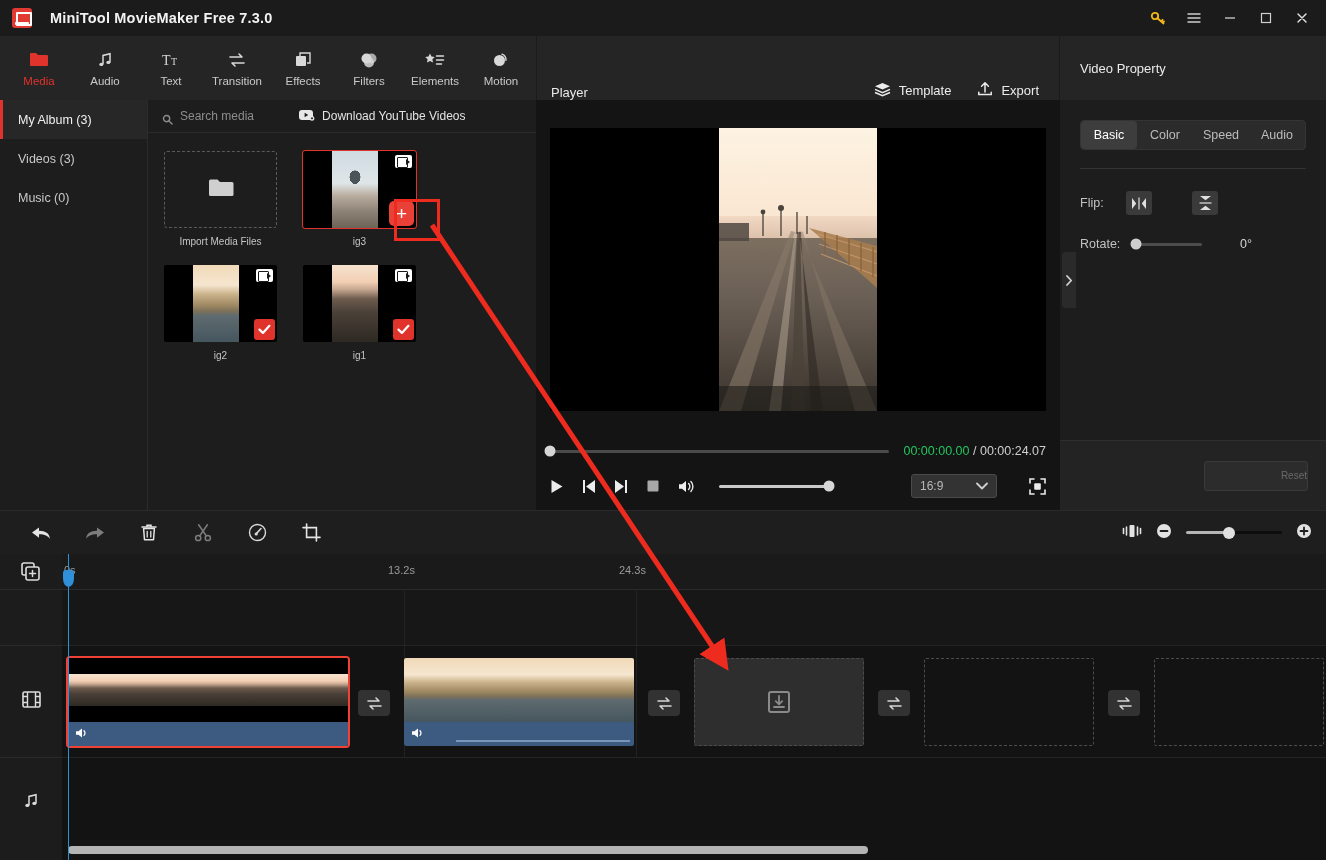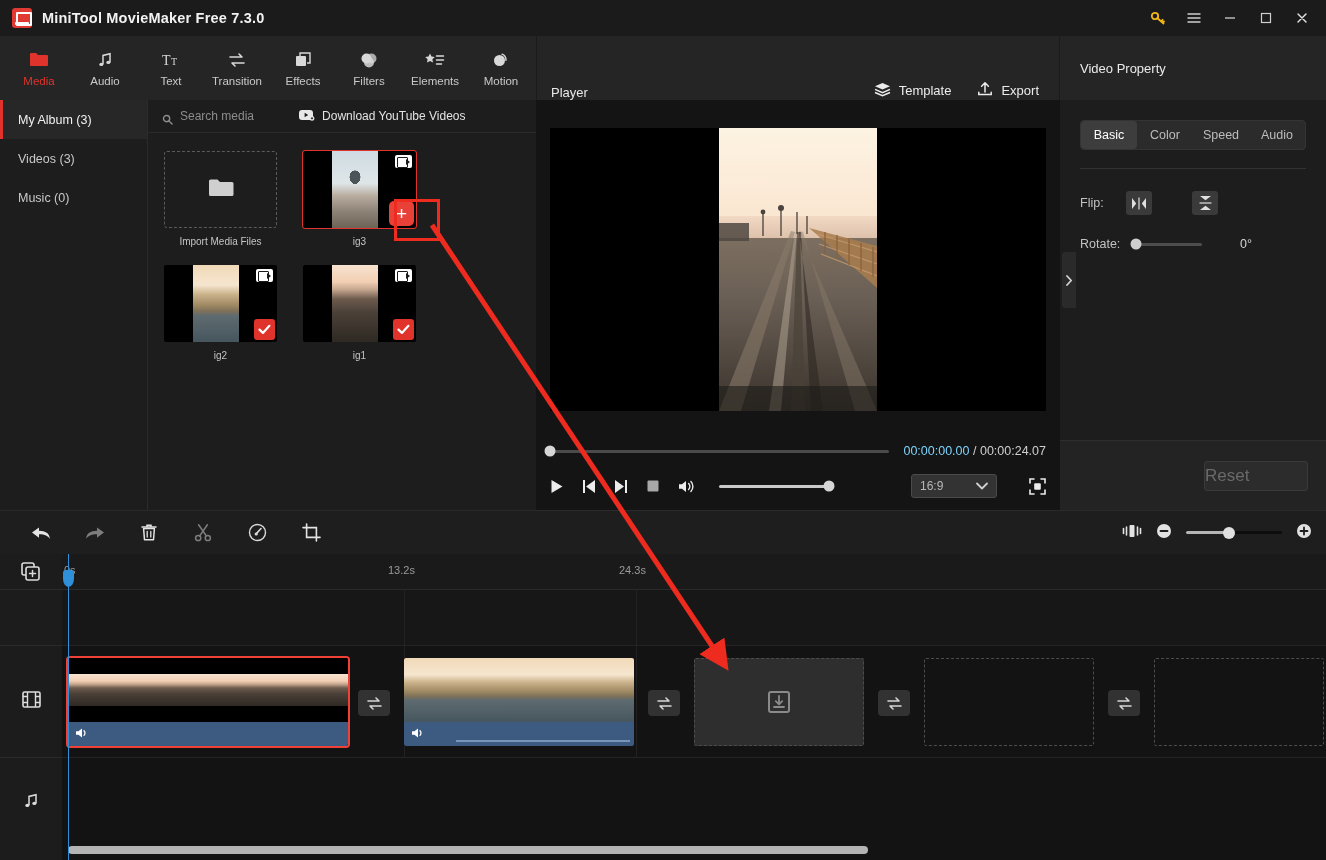--- a/index.html
+++ b/index.html
@@ -9,21 +9,21 @@
     font-family: "Liberation Sans", sans-serif;
     color: #e6e6e6;
     overflow: hidden;
     -webkit-font-smoothing: antialiased;
   }
   .app { position: relative; width: 1326px; height: 860px; background: #141414; }
 
   
   .titlebar {
     position: absolute; left: 0; top: 0; width: 1326px; height: 36px;
-    background: #1b1b1b; display: flex; align-items: center;
+    background: #1b1b1b; display: flex; align-items: center; gap: 8px;
   }
   .app-logo {
     width: 20px; height: 20px; margin-left: 12px; border-radius: 3px;
     background: #e03a32; position: relative; flex: none;
   }
   .app-logo::after {
     content: ""; position: absolute; left: 4px; top: 4px; width: 12px; height: 10px;
     border: 2px solid #fff; border-radius: 1px; background: #e03a32;
   }
   .app-logo::before {
@@ -148,21 +148,21 @@
   }
   .stage-video { width: 158px; height: 283px; }
   .player-controls { position: absolute; left: 0; top: 400px; width: 524px; height: 74px; }
   .seek-row { display: flex; align-items: center; padding: 0 14px; height: 30px; }
   .seek-track { position: relative; flex: 1; height: 3px; background: #4a4a4a; border-radius: 2px; margin-right: 14px; }
   .seek-knob {
     position: absolute; left: 0; top: 50%; transform: translate(-50%,-50%);
     width: 11px; height: 11px; border-radius: 50%; background: #d6d6d6;
   }
   .time-read { font-size: 12.5px; white-space: nowrap; }
-  .time-cur { color: #7dd3fc; }
+  .time-cur { color: #22c55e; }
   .time-sep, .time-total { color: #cfcfcf; }
   .ctrl-row { display: flex; align-items: center; height: 40px; padding: 0 14px; gap: 18px; }
   .ctrl-btn { display: flex; align-items: center; justify-content: center; color: #e9e9e9; }
   .vol-track { width: 110px; height: 3px; background: #c9c9c9; border-radius: 2px; position: relative; margin-left: 6px; }
   .vol-knob { position: absolute; right: 0; top: 50%; transform: translate(50%,-50%); width: 11px; height: 11px; border-radius: 50%; background: #d6d6d6; }
   .ratio-select {
     margin-left: auto; width: 86px; height: 24px; background: #333; border: 1px solid #4a4a4a; border-radius: 3px;
     display: flex; align-items: center; padding: 0 8px; font-size: 12px; color: #b9b9b9;
   }
   .ratio-select .chev { margin-left: auto; }
@@ -191,21 +191,21 @@
   }
   .rot-track { width: 66px; height: 3px; background: #4d4d4d; border-radius: 2px; position: relative; margin-left: 10px; }
   .rot-knob { position: absolute; left: 0; top: 50%; transform: translate(-50%,-50%); width: 11px; height: 11px; border-radius: 50%; background: #cfcfcf; }
   .rot-val { margin-left: 38px; font-size: 12.5px; color: #d6d6d6; }
   .prop-footer {
     position: absolute; left: 0; bottom: 0; width: 266px; height: 70px; background: #232323;
     border-top: 1px solid #2e2e2e; display: flex; align-items: center; justify-content: flex-end; padding-right: 18px;
   }
   .reset-btn {
     width: 104px; height: 30px; background: #2c2c2c; border: 1px solid #3a3a3a; border-radius: 3px;
-    display: flex; align-items: center; justify-content: flex-start; font-size: 17px; color: #6a6a6a;
+    display: flex; align-items: center; justify-content: flex-end; font-size: 10px; color: #6a6a6a;
   }
   .panel-collapse {
     position: absolute; left: 1062px; top: 252px; width: 14px; height: 56px;
     background: #2a2a2a; border-radius: 3px 0 0 3px;
     display: flex; align-items: center; justify-content: center; color: #d2d2d2; font-size: 11px;
   }
 
   
   .edit-toolbar {
     position: absolute; left: 0; top: 510px; width: 1326px; height: 44px; background: #1e1e1e;

